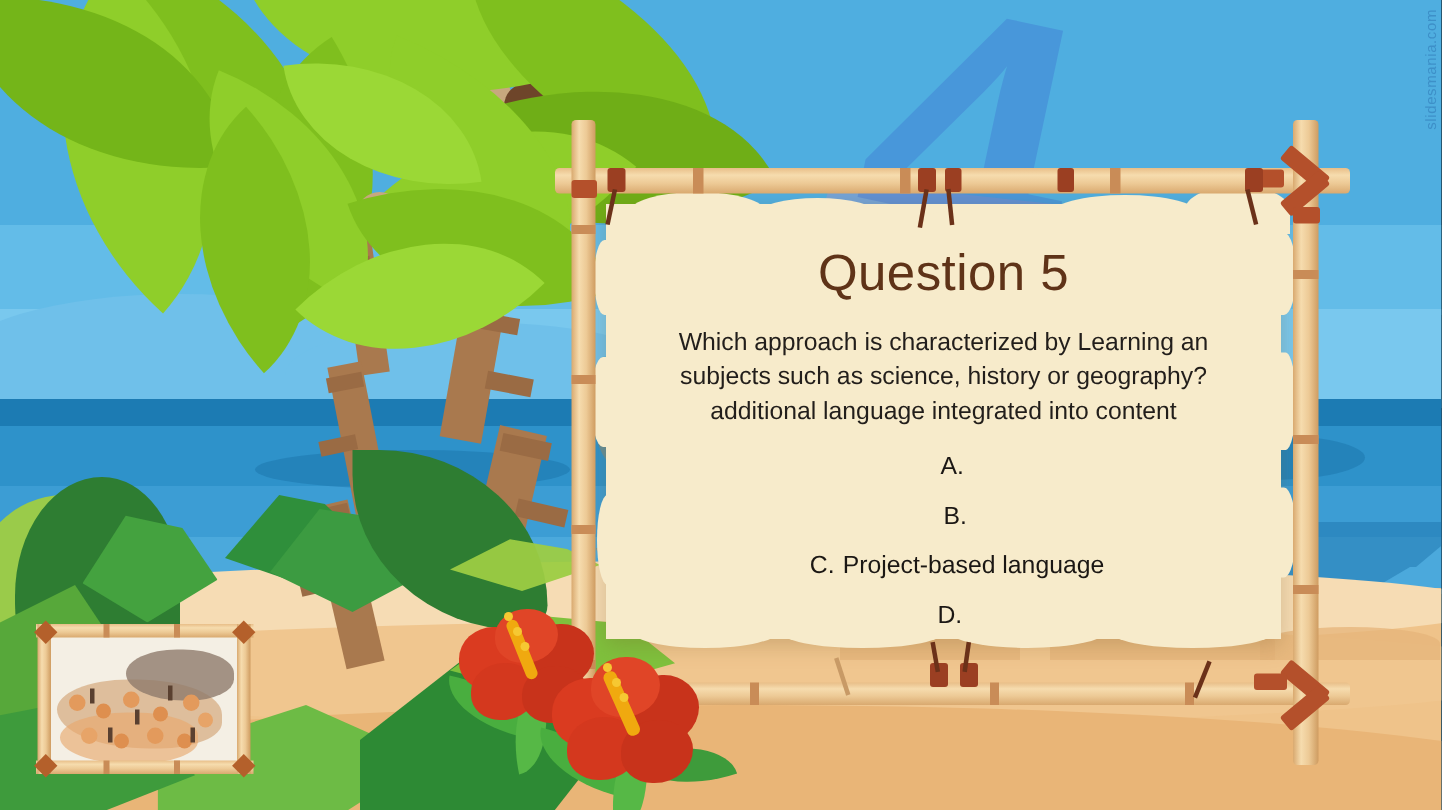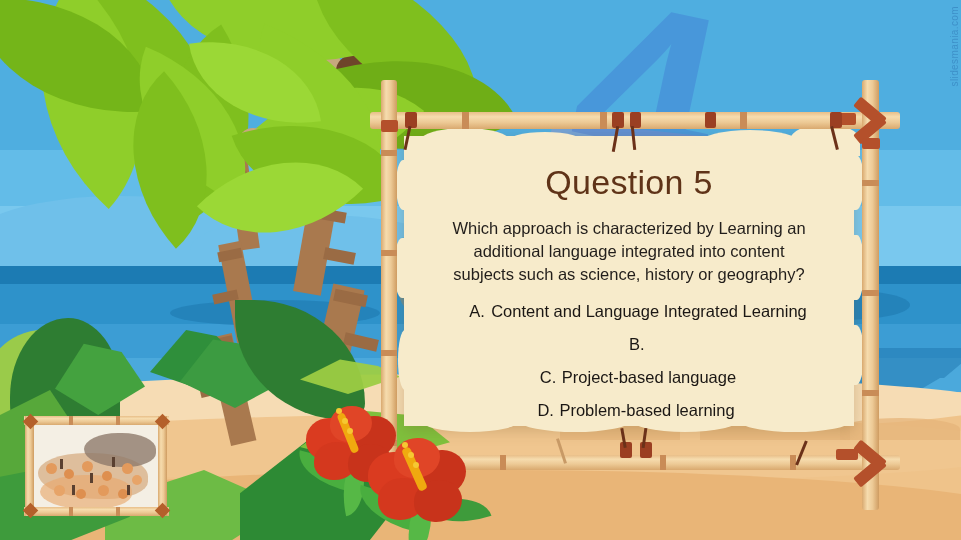--- a/index.html
+++ b/index.html
@@ -298,39 +298,37 @@
 
   <div class="parch-edge" style="left:420px;top:408px;width:100px;height:24px;border-radius:0 0 50% 50%;"></div>
   <div class="parch-edge" style="left:520px;top:410px;width:110px;height:22px;border-radius:0 0 50% 50%;"></div>
   <div class="parch-edge" style="left:630px;top:406px;width:110px;height:26px;border-radius:0 0 50% 50%;"></div>
   <div class="parch-edge" style="left:740px;top:410px;width:110px;height:22px;border-radius:0 0 50% 50%;"></div>
 
   <div class="q-title">Question 5</div>
 
   <div class="q-body">
     <div>Which approach is characterized by Learning an</div>
+    <div>subjects such as science, history or geography?</div>
     <div>additional language integrated into content</div>
-    <div>subjects such as science, history or geography?</div>
   </div>
 
   <div class="opts">
     <div class="opt" style="padding-left:18px;">
       <span class="ltr">A.</span>
-      <span>Content and Language Integrated Learning</span>
     </div>
     <div class="opt" style="padding-left:22px;">
       <span class="ltr">B.</span>
     </div>
     <div class="opt" style="padding-left:18px;">
       <span class="ltr">C.</span>
       <span>Project-based language</span>
     </div>
     <div class="opt" style="padding-left:14px;">
       <span class="ltr">D.</span>
-      <span>Problem-based learning</span>
     </div>
   </div>
 
   <div class="bamboo" style="left:370px;top:112px;width:530px;height:17px;border-radius:3px;"></div>
   <div class="node" style="left:462px;top:112px;width:7px;height:17px;"></div>
   <div class="node" style="left:600px;top:112px;width:7px;height:17px;"></div>
   <div class="node" style="left:740px;top:112px;width:7px;height:17px;"></div>
 
   <div class="bamboo" style="left:370px;top:455px;width:530px;height:15px;border-radius:3px;"></div>
   <div class="node" style="left:500px;top:455px;width:6px;height:15px;"></div>

